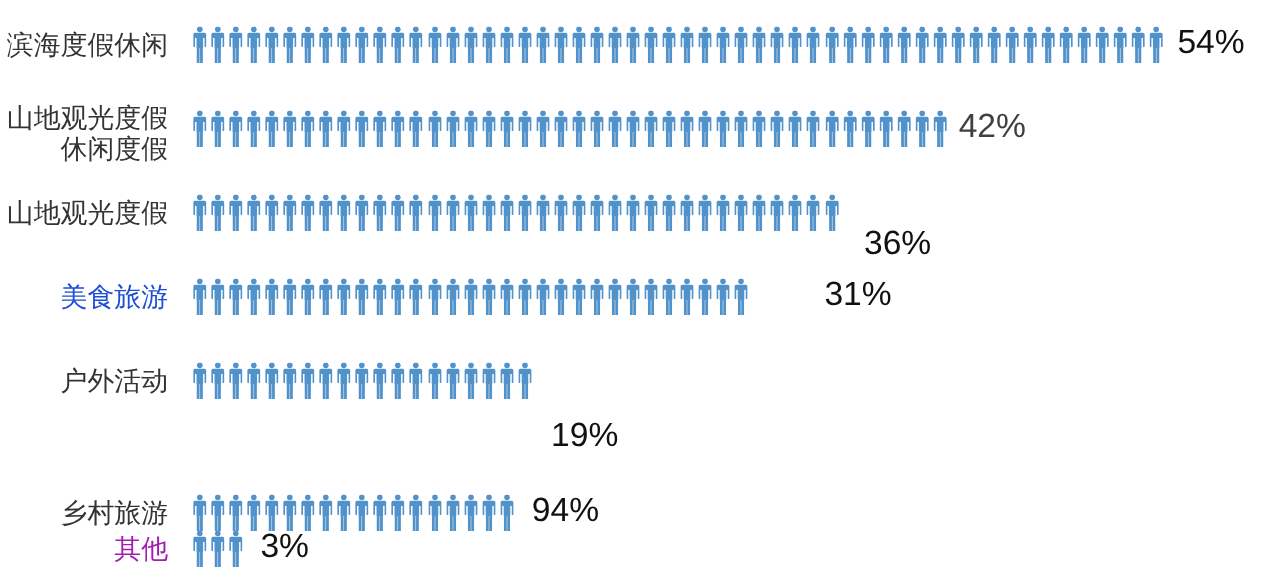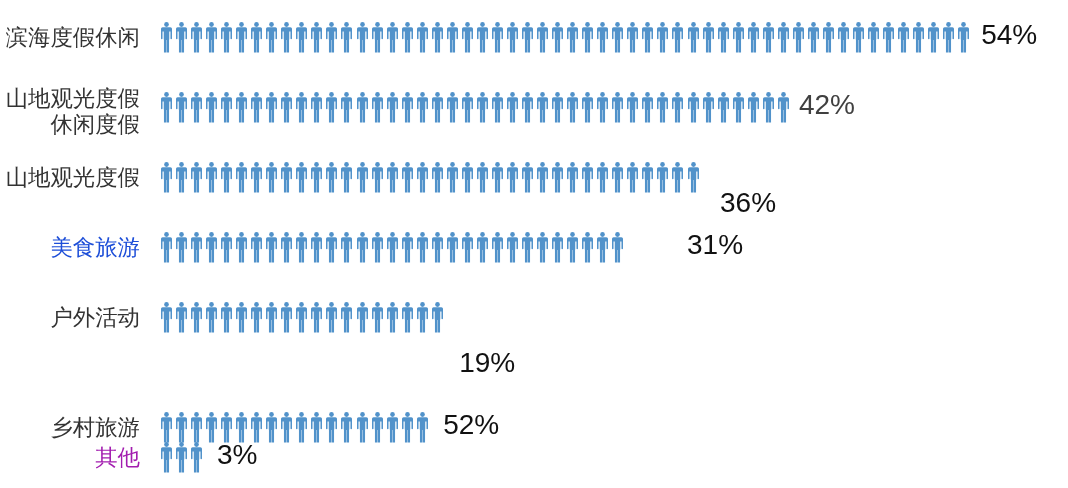--- a/index.html
+++ b/index.html
@@ -924,21 +924,21 @@
           </svg></span>
         <span class="person-icon-unit"><svg viewBox="0 0 108 300" width="11.0" height="30.6" preserveAspectRatio="xMinYMin meet">
             <ellipse cx="54" cy="24" rx="23" ry="24" fill="#5192ca"></ellipse>
             <path d="M16,51 L92,51 A16,16 0 0,1 108,67 L108,162 A7.5,7.5 0 0,1 93,162 L93,94 L81,94 L81,172 L79,172 L79,300 L56,300 L56,176 L52,176 L52,300 L29,300 L29,172 L27,172 L27,94 L15,94 L15,162 A7.5,7.5 0 0,1 0,162 L0,67 A16,16 0 0,1 16,51 Z" fill="#5192ca"></path>
           </svg></span>
         <span class="person-icon-unit"><svg viewBox="0 0 108 300" width="11.0" height="30.6" preserveAspectRatio="xMinYMin meet">
             <ellipse cx="54" cy="24" rx="23" ry="24" fill="#5192ca"></ellipse>
             <path d="M16,51 L92,51 A16,16 0 0,1 108,67 L108,162 A7.5,7.5 0 0,1 93,162 L93,94 L81,94 L81,172 L79,172 L79,300 L56,300 L56,176 L52,176 L52,300 L29,300 L29,172 L27,172 L27,94 L15,94 L15,162 A7.5,7.5 0 0,1 0,162 L0,67 A16,16 0 0,1 16,51 Z" fill="#5192ca"></path>
           </svg></span>
       </div>
-    <div class="value-label" style="color: rgb(17, 17, 17);">52%</div>
+    <div class="value-label" style="color: rgb(17, 17, 17);">94%</div>
   </div>
 
   <div class="chart-row row-6">
     <div class="category-label" style="color: #a21caf;">
       <span class="category-label-line">其他</span>
     </div>
     <div class="icon-group">
         <span class="person-icon-unit"><svg viewBox="0 0 108 300" width="11.0" height="30.6" preserveAspectRatio="xMinYMin meet">
             <ellipse cx="54" cy="24" rx="23" ry="24" fill="#5192ca"></ellipse>
             <path d="M16,51 L92,51 A16,16 0 0,1 108,67 L108,162 A7.5,7.5 0 0,1 93,162 L93,94 L81,94 L81,172 L79,172 L79,300 L56,300 L56,176 L52,176 L52,300 L29,300 L29,172 L27,172 L27,94 L15,94 L15,162 A7.5,7.5 0 0,1 0,162 L0,67 A16,16 0 0,1 16,51 Z" fill="#5192ca"></path>

